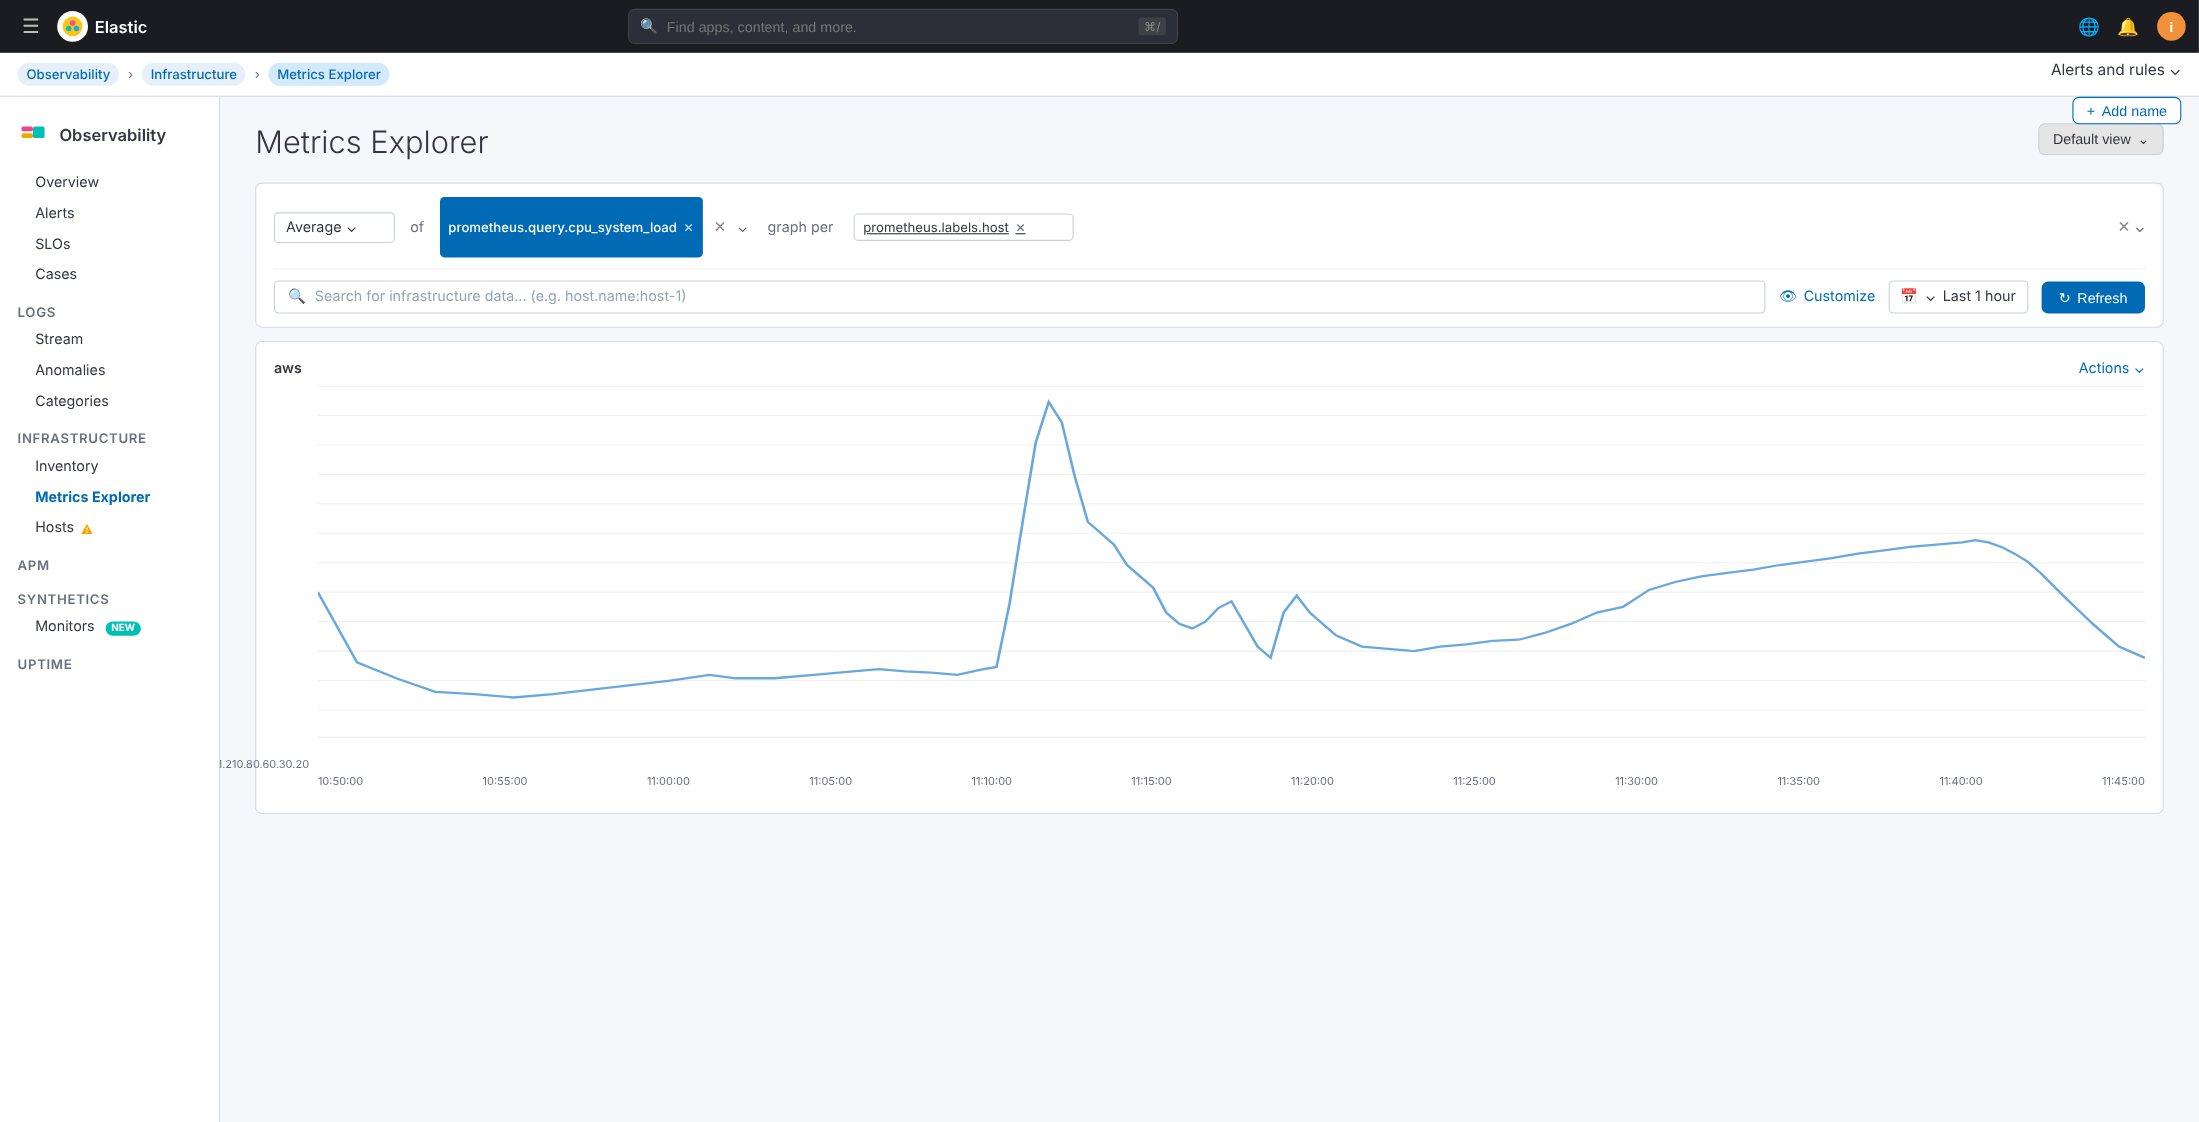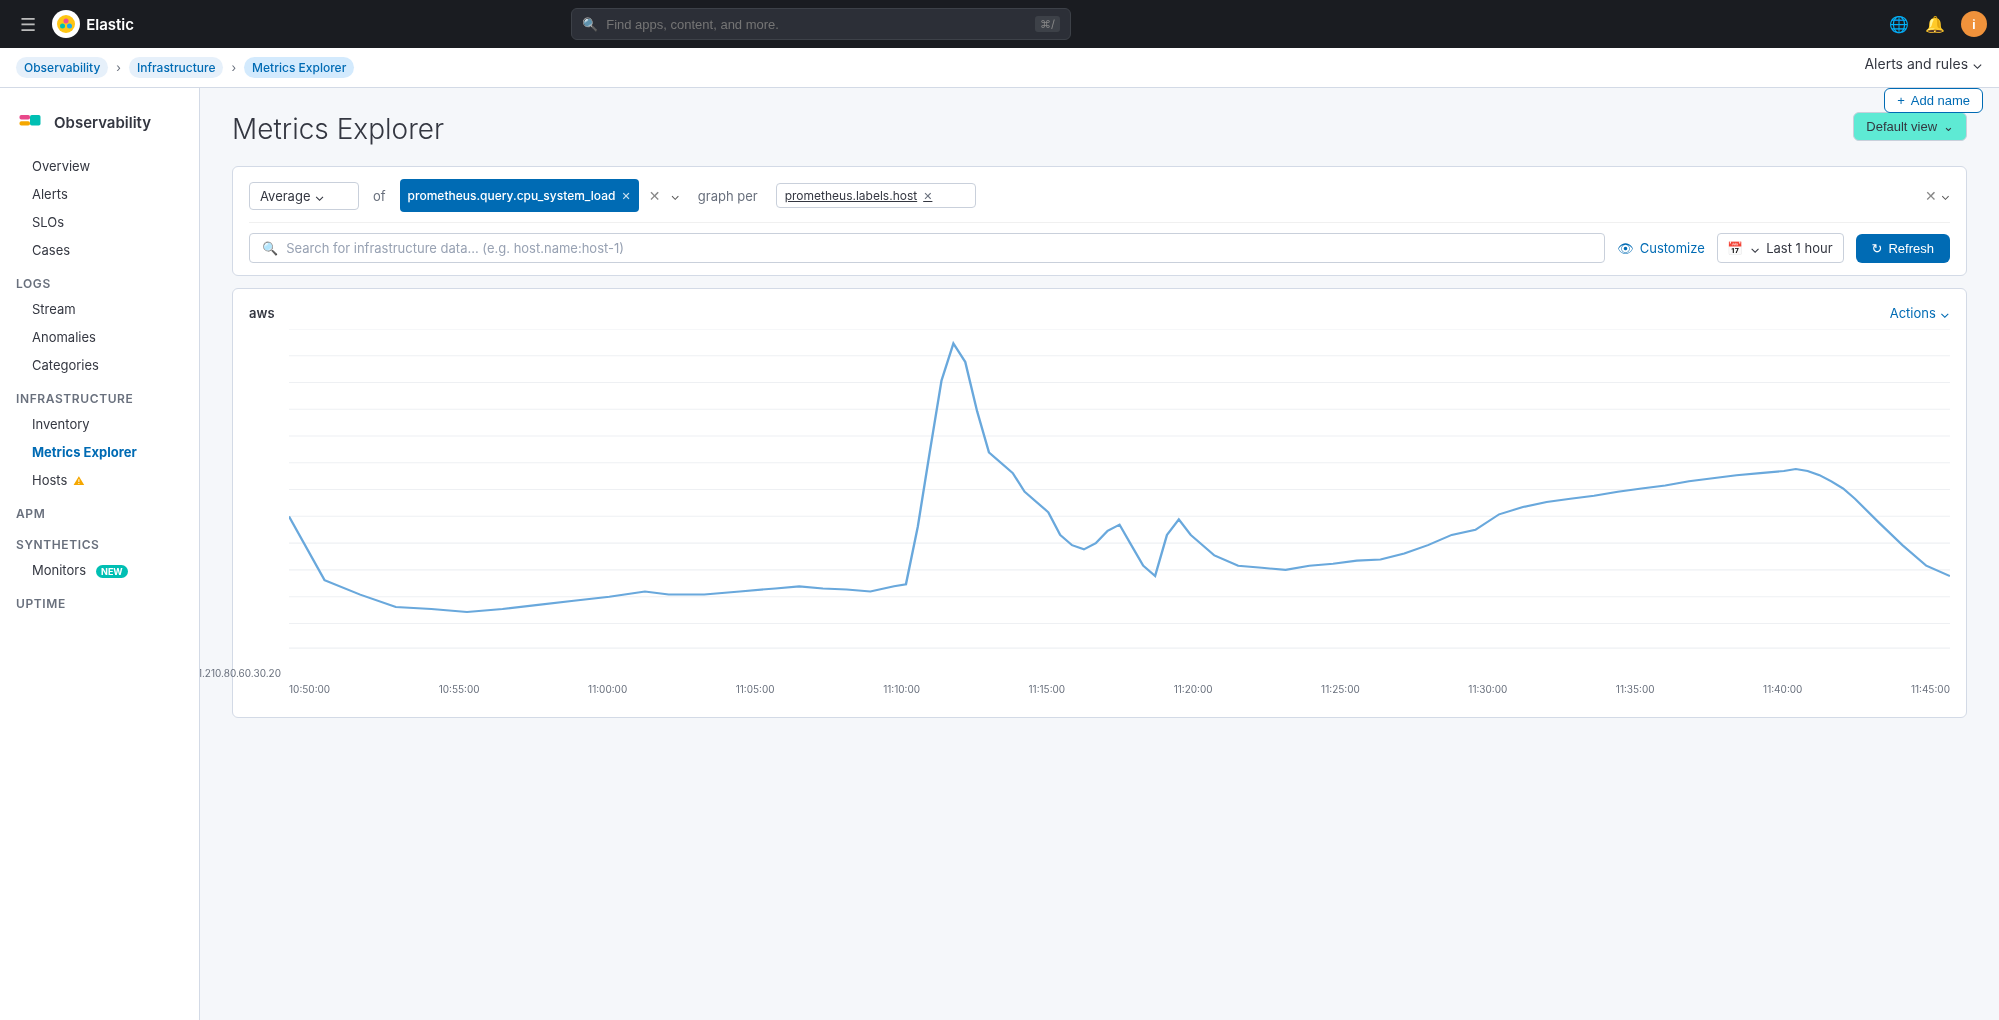--- a/index.html
+++ b/index.html
@@ -155,21 +155,21 @@
       display: flex;
       align-items: flex-start;
       justify-content: space-between;
       margin-bottom: 20px;
     }
     .page-title { font-size: 28px; font-weight: 300; color: #343741; }
     .default-view-btn {
       display: flex;
       align-items: center;
       gap: 6px;
-      background: #5eead4;
+      background: #e5e5e5;
       border: 1px solid #c9d0db;
       border-radius: 6px;
       padding: 6px 12px;
       font-size: 13px;
       cursor: pointer;
       color: #343741;
     }
 
     
     .filter-bar {
@@ -198,21 +198,21 @@
       min-width: 110px;
     }
     .filter-of { color: #69707d; font-size: 13px; padding: 0 4px; }
     .metric-tag {
       display: flex;
       align-items: center;
       gap: 6px;
       background: #006bb4;
       color: #fff;
       border-radius: 4px;
-      padding: 9px 8px;
+      padding: 20px 8px;
       font-size: 12px;
       font-weight: 500;
     }
     .metric-tag .remove { cursor: pointer; opacity: 0.8; font-size: 11px; }
     .filter-clear { color: #888; cursor: pointer; font-size: 14px; }
     .chevron-btn { color: #555; cursor: pointer; font-size: 12px; }
     .graph-per { color: #69707d; font-size: 13px; padding: 0 8px; }
     .graph-per-tag {
       display: flex;
       align-items: center;

